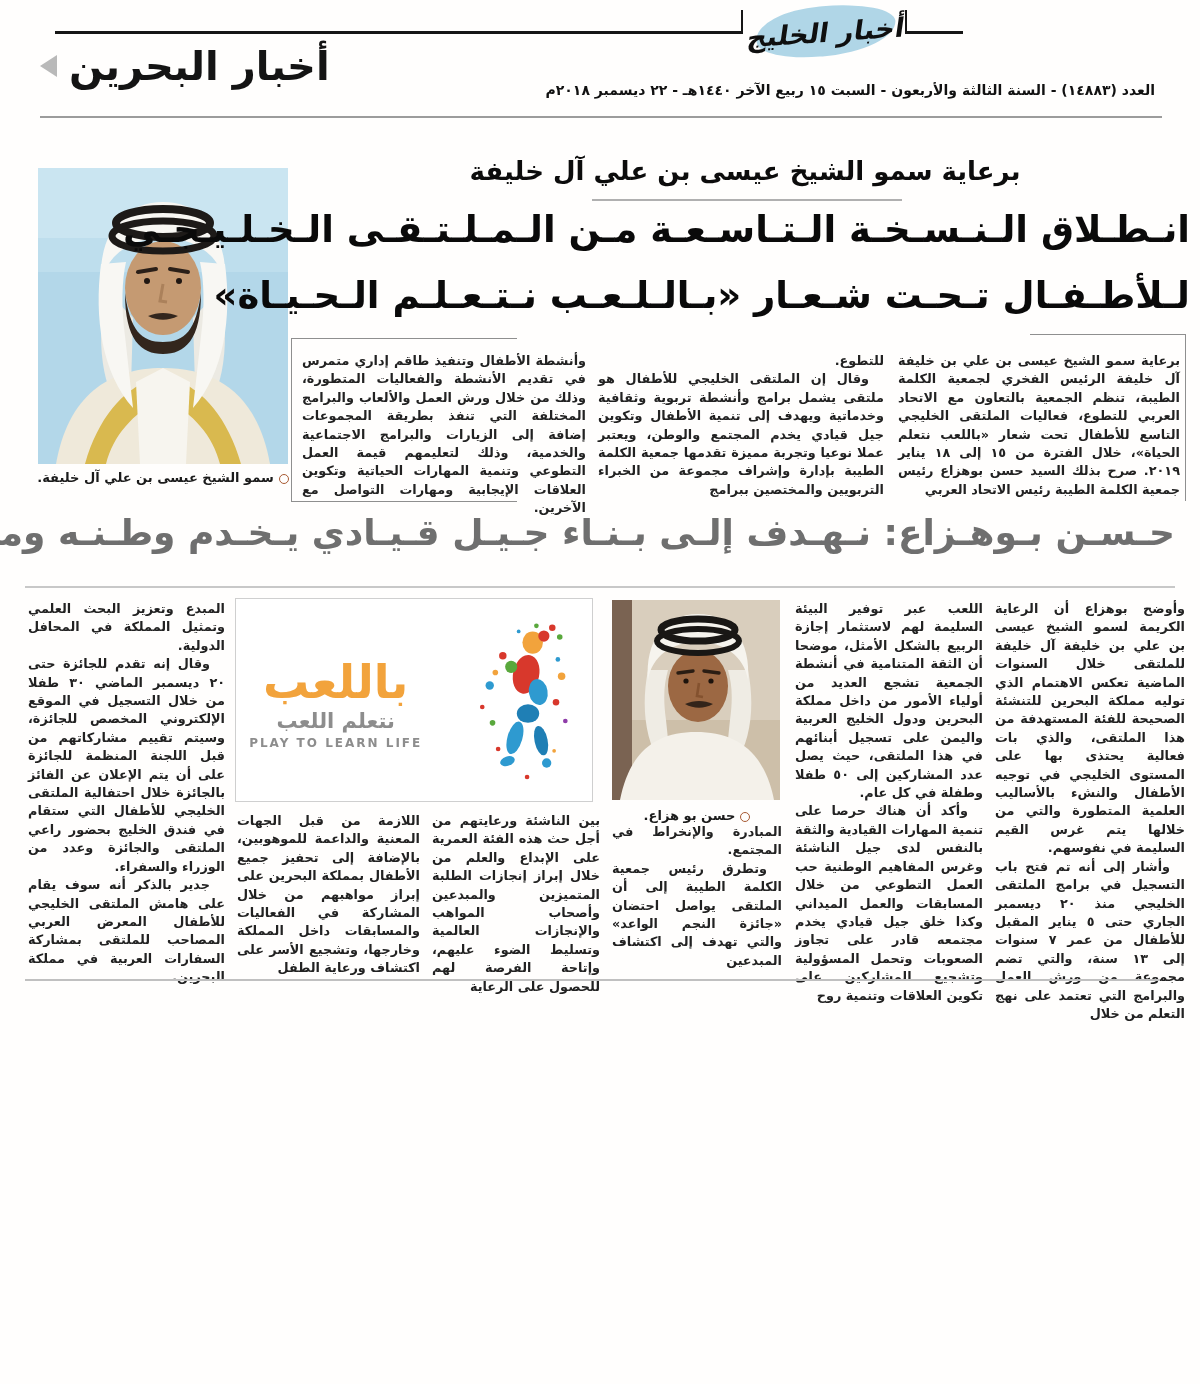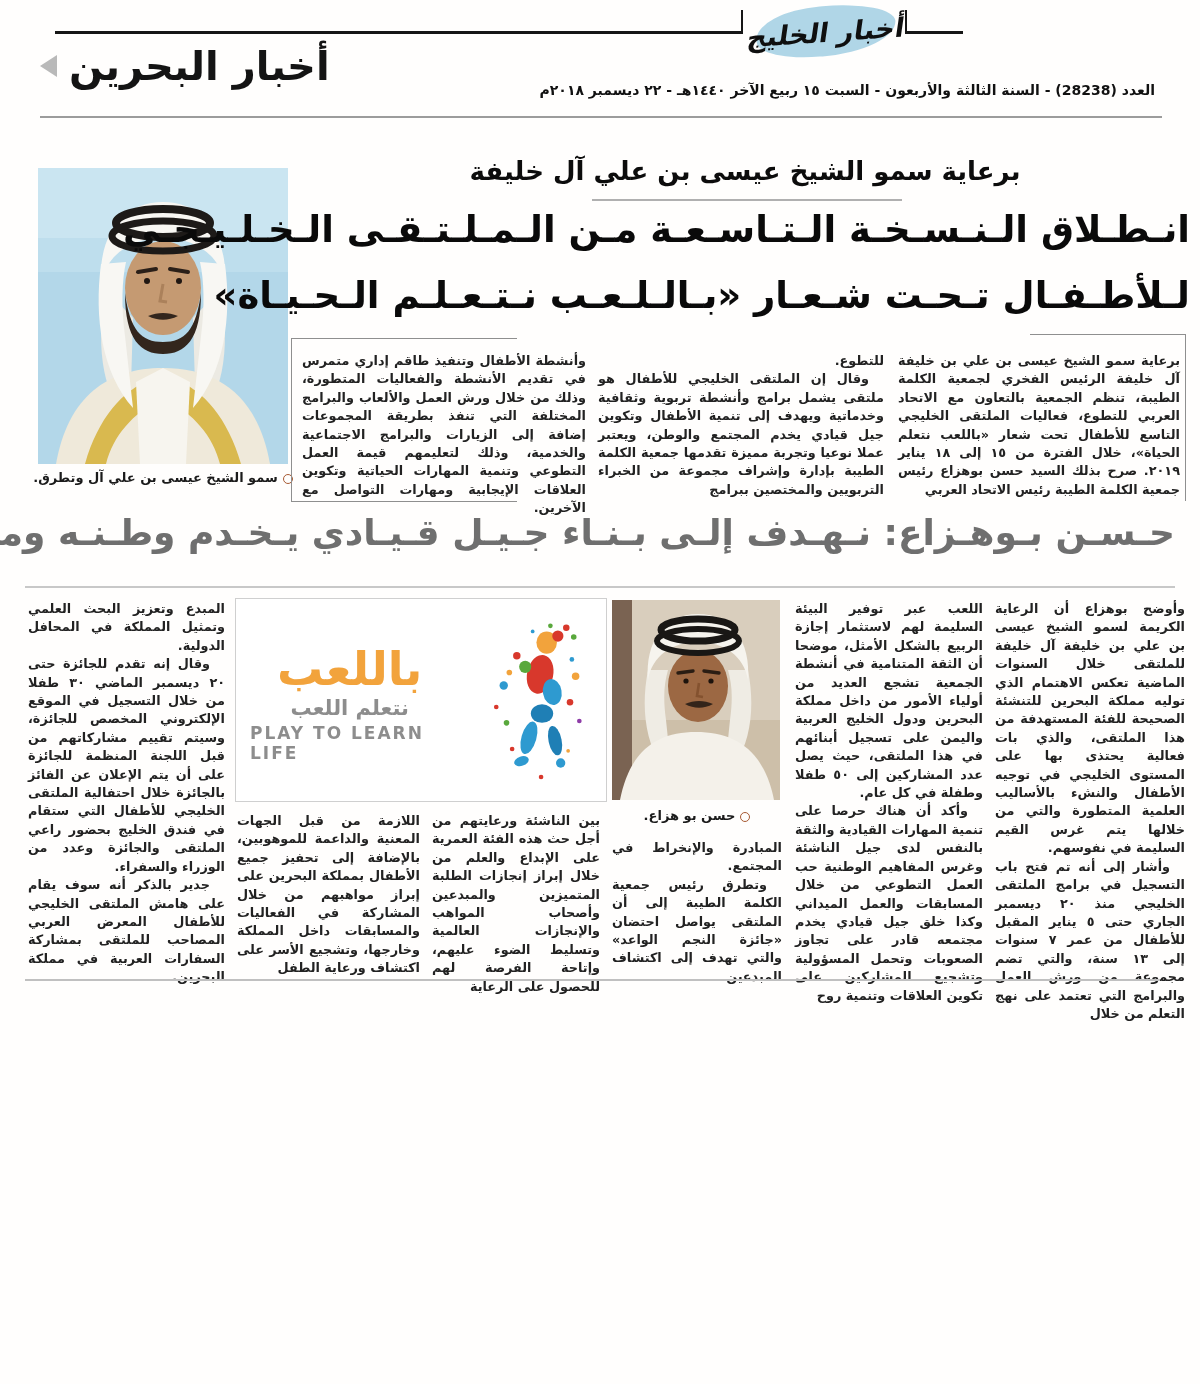--- a/index.html
+++ b/index.html
@@ -32,21 +32,21 @@
   .ring{display:inline-block;width:8px;height:8px;border:1.6px solid #a85a33;border-radius:50%;
         vertical-align:middle;margin-left:5px;}
   .photo-frame{overflow:hidden;background:#eee;}
   .photo-frame svg{display:block;}
   
   .event-logo{border:1.5px solid #cfcfcf;background:#fff;display:flex;direction:ltr;}
   .ev-text{width:56%;display:flex;flex-direction:column;justify-content:center;align-items:center;
            padding-top:8px;}
   .ev-main{font-size:46px;font-weight:bold;line-height:1.05;direction:rtl;}
   .ev-sub{font-size:21px;font-weight:bold;direction:rtl;margin-top:2px;}
-  .ev-en{font-size:17px;font-weight:bold;letter-spacing:2px;margin-top:3px;}
+  .ev-en{font-size:12px;font-weight:bold;letter-spacing:2px;margin-top:3px;}
   .ev-fig{width:44%;display:flex;align-items:center;justify-content:center;}
   .bracket-l{border-left:1.5px solid #8f8f8f;border-top:1.5px solid #8f8f8f;border-bottom:1.5px solid #8f8f8f;}
   .bracket-r{border-right:1.5px solid #8f8f8f;border-top:1.5px solid #8f8f8f;}
 </style>
 </head>
 <body>
 
 <div class="page">
 
   <div class="abs rule" style="left:55px;top:31px;width:687px;height:3px;"></div>
@@ -56,21 +56,21 @@
     <div class="logo-text ar">أخبار الخليج</div>
   </div>
   <div class="abs rule" style="left:905px;top:10px;width:2px;height:24px;"></div>
   <div class="abs rule" style="left:905px;top:31px;width:58px;height:3px;"></div>
 
   <div class="abs section-head" style="left:40px;top:46px;">
     <span class="section-title">أخبار البحرين</span>
     <span class="tri-left"></span>
   </div>
 
-  <div class="abs date-line" style="left:400px;top:82px;width:755px;">العدد (28238) - السنة الثالثة والأربعون - السبت ١٥ ربيع الآخر ١٤٤٠هـ - ٢٢ ديسمبر ٢٠١٨م</div>
+  <div class="abs date-line" style="left:400px;top:82px;width:755px;">العدد (١٤٨٨٣) - السنة الثالثة والأربعون - السبت ١٥ ربيع الآخر ١٤٤٠هـ - ٢٢ ديسمبر ٢٠١٨م</div>
 
   <div class="abs" style="left:40px;top:116px;width:1122px;height:2px;background:#9c9c9c;"></div>
 
   <div class="abs photo-frame" style="left:38px;top:168px;width:250px;height:296px;">
     <svg viewBox="0 0 250 296" width="250" height="296">
       <rect width="250" height="296" fill="#b3d7e9"></rect>
       <rect width="250" height="70" fill="#cae5f1"></rect>
       <rect y="70" width="250" height="34" fill="#bedeed"></rect>
       <path d="M66 120 C58 190 66 228 92 252 L95 150 Z" fill="#eceae3"></path>
       <path d="M184 120 C192 190 184 228 158 252 L155 150 Z" fill="#eceae3"></path>
@@ -87,21 +87,21 @@
       <circle cx="141" cy="113" r="3" fill="#201712"></circle>
       <path d="M125 116 L122 133 L129 134" stroke="#ab815b" stroke-width="3" fill="none"></path>
       <path d="M125 34 C83 34 60 70 63 116 C67 90 90 70 125 70 C160 70 183 90 187 116 C190 70 167 34 125 34 Z" fill="#f8f7f3"></path>
       <path d="M63 96 C56 150 64 205 95 240 L87 168 C83 138 84 112 88 94 Z" fill="#f8f7f3"></path>
       <path d="M187 96 C194 150 186 205 155 240 L163 168 C167 138 166 112 162 94 Z" fill="#f8f7f3"></path>
       <ellipse cx="125" cy="55" rx="47" ry="14" fill="none" stroke="#1d1a18" stroke-width="8"></ellipse>
       <ellipse cx="125" cy="68" rx="51" ry="15" fill="none" stroke="#1d1a18" stroke-width="7"></ellipse>
     </svg>
   </div>
   <div class="abs caption" style="left:20px;top:470px;width:286px;">
-    <span class="ring"></span><span>سمو الشيخ عيسى بن علي آل وتطرق.</span>
+    <span class="ring"></span><span>سمو الشيخ عيسى بن علي آل خليفة.</span>
   </div>
 
   <div class="abs kicker" style="left:300px;top:156px;width:890px;">برعاية سمو الشيخ عيسى بن علي آل خليفة</div>
   <div class="abs" style="left:592px;top:199px;width:310px;height:2px;background:#b0b0b0;"></div>
   <div class="abs h1" style="left:300px;top:274px;width:890px;">لـلأطـفـال تـحـت شـعـار «بـالـلـعـب نـتـعـلـم الـحـيـاة»</div>
   <div class="abs h1" style="left:300px;top:208px;width:890px;">انـطـلاق الـنـسـخـة الـتـاسـعـة مـن الـمـلـتـقـى الـخـلـيـجـي</div>
 
   <div class="abs bracket-l" style="left:291px;top:338px;width:225px;height:162px;"></div>
   <div class="abs bracket-r" style="left:1030px;top:334px;width:155px;height:166px;"></div>
 
@@ -146,27 +146,27 @@
         <circle cx="99" cy="81" r="2.6" fill="#1d130c"></circle>
         <path d="M87 83 L85 96 L91 97" stroke="#84522f" stroke-width="2.6" fill="none"></path>
         <path d="M86 14 C52 14 33 42 36 80 C40 56 60 42 86 42 C112 42 132 56 136 80 C139 42 120 14 86 14 Z" fill="#f6f4ee"></path>
         <ellipse cx="86" cy="30" rx="37" ry="11" fill="none" stroke="#191715" stroke-width="7"></ellipse>
         <ellipse cx="86" cy="41" rx="41" ry="12" fill="none" stroke="#191715" stroke-width="6"></ellipse>
       </svg>
     </div>
     <div class="caption" style="margin-top:8px;">
       <span class="ring"></span><span>حسن بو هزاع.</span>
     </div>
-    <div class="colmn" style="margin-top:16px;">
+    <div class="colmn" style="margin-top:0;">
       <p>المبادرة والإنخراط في المجتمع.</p>
       <p>وتطرق رئيس جمعية الكلمة الطيبة إلى أن الملتقى يواصل احتضان «جائزة النجم الواعد» والتي تهدف إلى اكتشاف المبدعين</p>
     </div>
   </div>
 
-  <div class="abs event-logo" style="left:235px;top:598px;width:356px;height:202px;padding-left:14px;">
+  <div class="abs event-logo" style="left:235px;top:598px;width:356px;height:202px;">
     <div class="ev-text">
       <div class="ev-main" style="color:#f2a33c;">باللعب</div>
       <div class="ev-sub" style="color:#8d8d8d;">نتعلم اللعب</div>
       <div class="ev-en" style="color:#8d8d8d;">PLAY TO LEARN LIFE</div>
     </div>
     <div class="ev-fig">
       <svg viewBox="0 0 150 175" width="140" height="170">
         <ellipse cx="95" cy="26" rx="11" ry="12" fill="#f2a33c"></ellipse>
         <circle cx="107" cy="19" r="6" fill="#d8382c"></circle>
         <circle cx="116" cy="10" r="3.5" fill="#d8382c"></circle>

